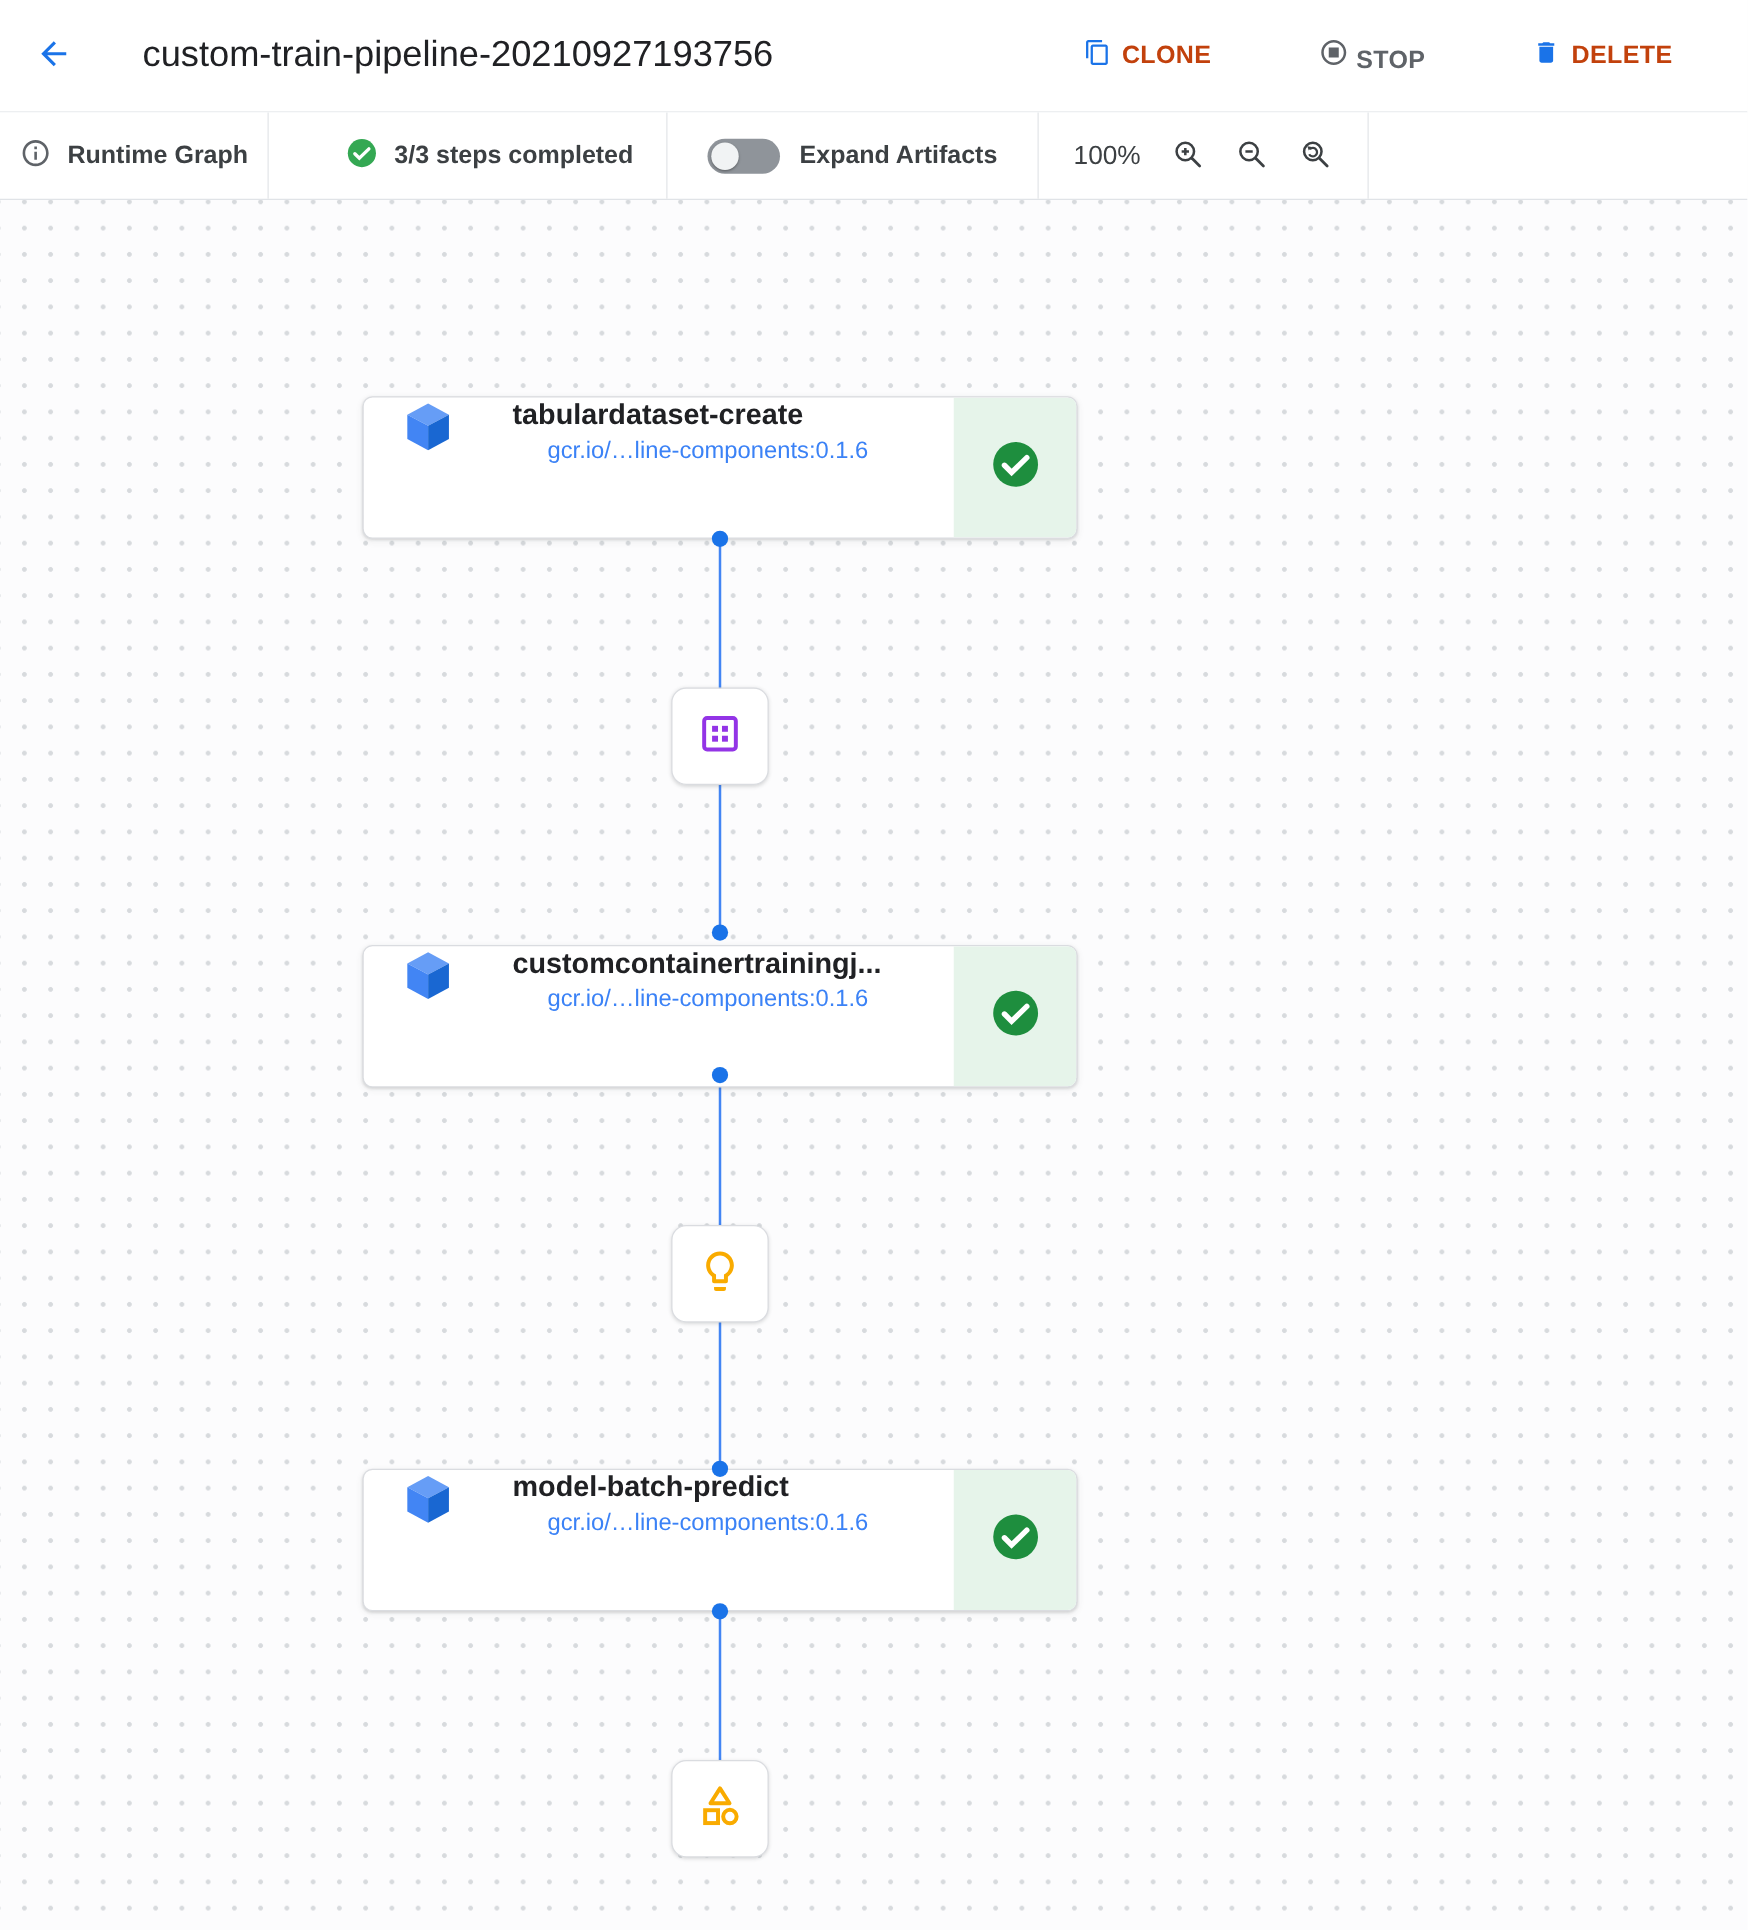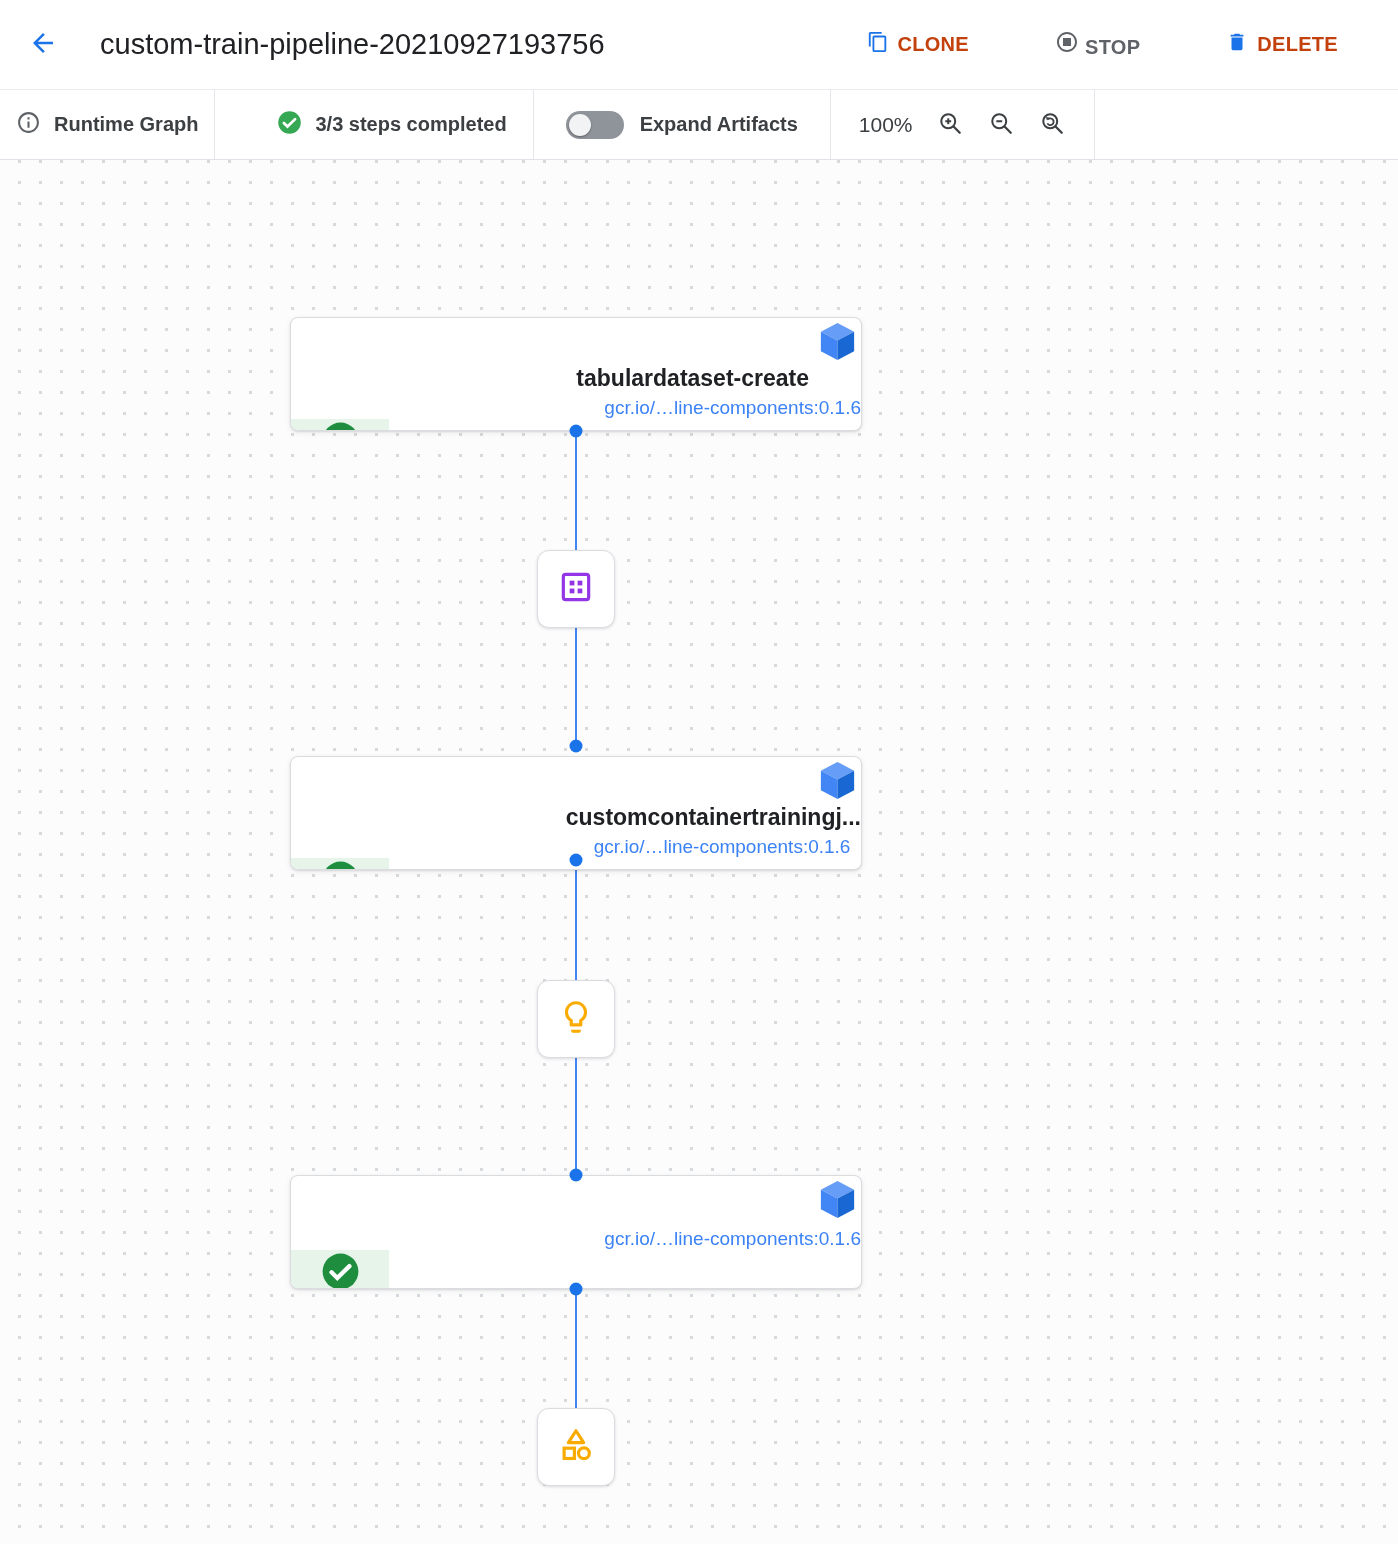--- a/index.html
+++ b/index.html
@@ -9,21 +9,21 @@
     font-family: "Liberation Sans", "DejaVu Sans", sans-serif;
     background: #fff; overflow: hidden; position: relative;
   }
 
   
   .header {
     height: 90px; display: flex; align-items: center;
     padding-left: 28px; background: #fff; border-bottom: 1px solid #e8eaed;
   }
   .icon-btn { background: none; border: none; padding: 0; cursor: pointer; display: flex; align-items: center; }
-  .page-title { margin-left: 42px; font-size: 29px; font-weight: 400; color: #202124; white-space: nowrap; }
+  .page-title { margin-left: 56px; font-size: 29px; font-weight: 400; color: #202124; white-space: nowrap; }
   .header-actions { margin-left: auto; margin-right: 54px; display: flex; align-items: center; gap: 74px; }
   .action-btn {
     display: flex; align-items: center; gap: 9px;
     font-family: inherit; font-size: 20px; font-weight: 700; letter-spacing: .3px;
     color: #c2410c; background: none; border: none; cursor: pointer; white-space: nowrap;
   }
   .action-btn.stop { color: #5f6368; gap: 6px; align-items: flex-end; }
 
   
   .toolbar { height: 70px; display: flex; align-items: stretch; border-bottom: 1px solid #e0e3e7; background: #fff; }
@@ -43,21 +43,21 @@
     background-color: #fcfcfd;
     background-image: radial-gradient(circle, #d7dadd 1.7px, transparent 1.9px);
     background-size: 21px 21px; background-position: 9px 12px;
     cursor: grab;
   }
 
   .node-card {
     position: absolute; width: 572px; height: 114px;
     background: #fff; border: 1px solid #dadce0; border-radius: 8px;
     box-shadow: 0 1px 2px rgba(60,64,67,.15), 0 2px 6px rgba(60,64,67,.08);
-    display: flex; align-items: flex-end; overflow: hidden; z-index: 3; cursor: pointer; flex-direction: column;
+    display: flex; align-items: flex-start; overflow: hidden; z-index: 3; cursor: pointer;
   }
   .node-icon { margin-left: 28px; flex-shrink: 0; display: flex; }
   .node-text { margin-left: 44px; flex: 1; min-width: 0; }
   .node-title { font-size: 23px; font-weight: 700; color: #202124; white-space: nowrap; overflow: hidden; }
   .node-subtitle { font-size: 19px; color: #3b82f6; margin-top: 5px; white-space: nowrap; overflow: hidden; margin-left: 28px; }
   .node-status { width: 98px; align-self: stretch; background: #e6f4ea; display: flex; align-items: center; justify-content: center; flex-shrink: 0; }
 
   .artifact-card {
     position: absolute; width: 78px; height: 78px;
     background: #fff; border: 1px solid #dadce0; border-radius: 12px;
@@ -242,20 +242,21 @@
 
   <div class="node-card" style="left:290px;top:1015px;">
     <span class="node-icon">
       <svg width="47" height="47" viewBox="0 0 48 48">
           <polygon points="24,5 41,14 24,23 7,14" fill="#669df6"></polygon>
           <polygon points="7,14 24,23 24,43 7,34" fill="#4285f4"></polygon>
           <polygon points="41,14 24,23 24,43 41,34" fill="#1967d2"></polygon>
         </svg>
     </span>
     <div class="node-text">
+      <div class="node-title">model-batch-predict</div>
       <div class="node-subtitle">gcr.io/…line-components:0.1.6</div>
     </div>
     <div class="node-status">
       <span>
         <svg width="43" height="43" viewBox="0 0 24 24">
             <circle cx="12" cy="12" r="10" fill="#1e8e3e"></circle>
             <path d="M7 12.4 l3.2 3.2 L17 9" stroke="#fff" stroke-width="2.4" fill="none" stroke-linecap="round"></path>
           </svg>
       </span>
     </div>

